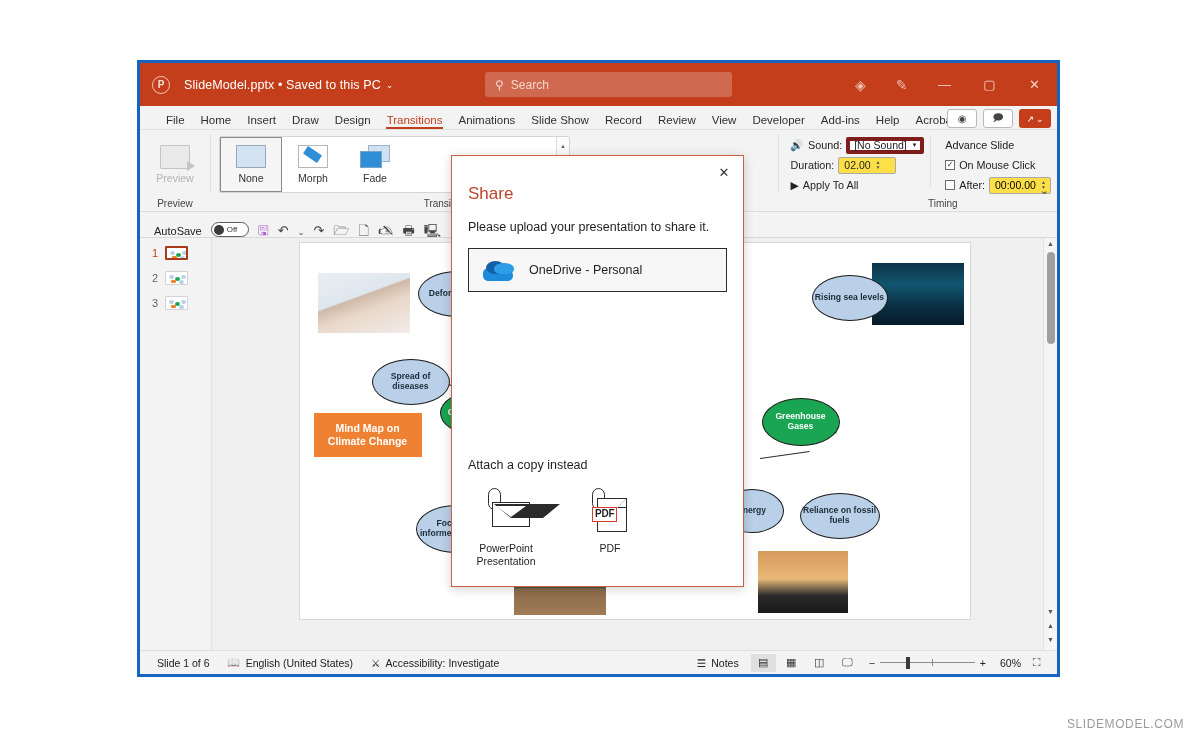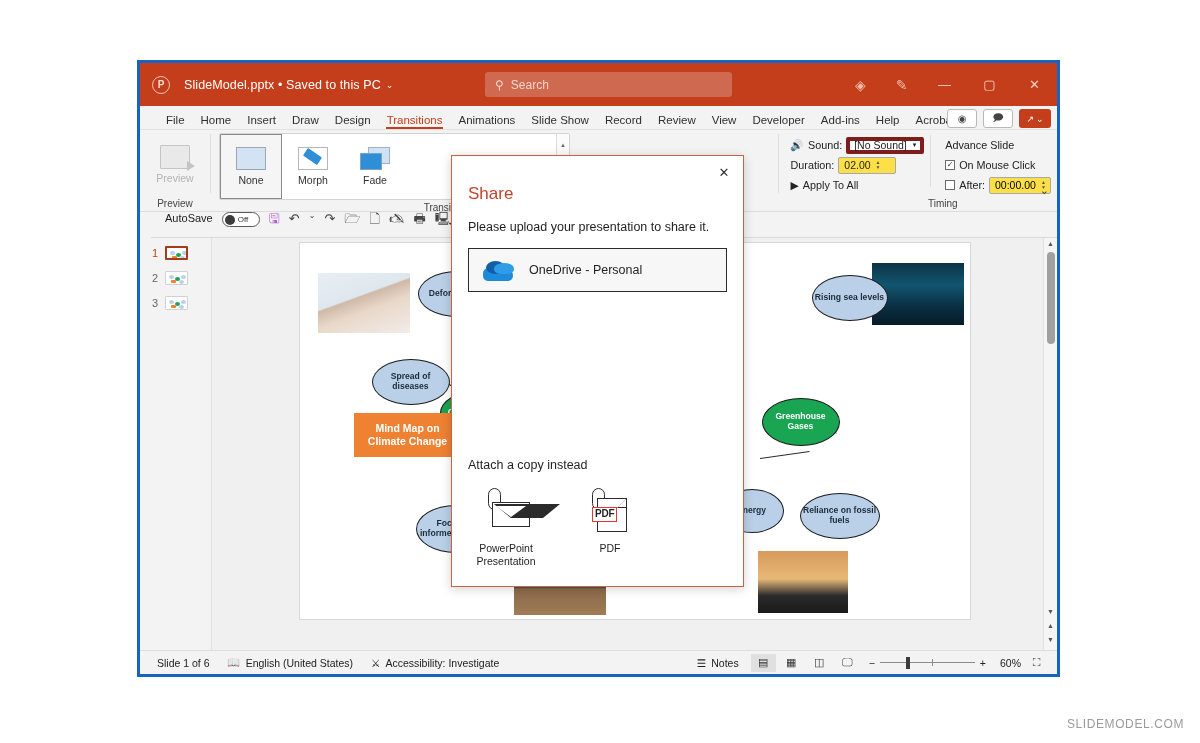--- a/index.html
+++ b/index.html
@@ -117,21 +117,21 @@
     background: #e9e9e9; position: relative; border-radius: 1px;
   }
   .prev-ico::after {
     content: ""; position: absolute; right: -6px; bottom: -3px;
     border-left: 8px solid #c4c4c4;
     border-top: 5px solid transparent; border-bottom: 5px solid transparent;
   }
   .preview-btn span { font-size: 10.5px; }
 
   .trans-gallery {
-    display: flex; align-items: stretch; height: 67px;
+    display: flex; align-items: stretch; height: 57px;
     border: 1px solid #d4d4d4; background: #fff;
     border-radius: 2px; overflow: hidden;
   }
   .trans-item {
     width: 62px; display: flex; flex-direction: column;
     align-items: center; justify-content: center; gap: 4px;
     font-size: 10.5px; color: #333;
   }
   .trans-item.selected {
     border: 1.5px solid #8a8a8a; background: #f5f5f5;
@@ -188,23 +188,22 @@
   }
   .advance-group { padding-left: 8px; font-size: 10.8px; }
   .ribbon-collapse {
     position: absolute; right: 8px; bottom: 14px;
     font-size: 11px; color: #444;
   }
 
   
   .qat {
     height: 26px; background: #f3f3f3; flex: 0 0 26px;
-    display: flex; align-items: flex-start; gap: 9px; padding-left: 14px;
+    display: flex; align-items: flex-end; gap: 9px; padding-left: 14px;
     border-bottom: 1px solid #d9d9d9;
-    margin-left: 11px;
   }
   .qat-label { font-size: 11px; color: #222; }
   .toggle {
     width: 38px; height: 15px; border-radius: 8px;
     border: 1px solid #5a5a5a; background: #fff;
     display: flex; align-items: center; padding: 0 2px; gap: 3px;
   }
   .toggle .knob {
     width: 10px; height: 10px; border-radius: 50%; background: #3b3b3b;
   }
@@ -630,21 +629,21 @@
 
         <div class="node blue" style="left:118px; top:28px;  width:78px; height:46px;">Deforestation</div>
         <div class="node blue" style="left:72px;  top:116px; width:78px; height:46px;">Spread of diseases</div>
         <div class="node green" style="left:140px; top:148px; width:72px; height:44px;">Global Health</div>
         <div class="node blue" style="left:512px; top:32px;  width:76px; height:46px;">Rising sea levels</div>
         <div class="node green" style="left:462px; top:155px; width:78px; height:48px;">Greenhouse Gases</div>
         <div class="node blue" style="left:116px; top:262px; width:80px; height:48px;">Focus on informed choices</div>
         <div class="node blue" style="left:420px; top:246px; width:64px; height:44px;">Energy</div>
         <div class="node blue" style="left:500px; top:250px; width:80px; height:46px;">Reliance on fossil fuels</div>
 
-        <div class="titlebox" style="left:14px; top:170px; width:108px; height:44px;margin-left:40px;">
+        <div class="titlebox" style="left:14px; top:170px; width:108px; height:44px;">
           <span style="white-space:pre-line;">Mind Map on
 Climate Change</span>
         </div>
       </div>
 
       <div class="vscroll">
         <div class="vs-arrow">▲</div>
         <div class="vs-track">
           <div class="vs-thumb"></div>
         </div>

